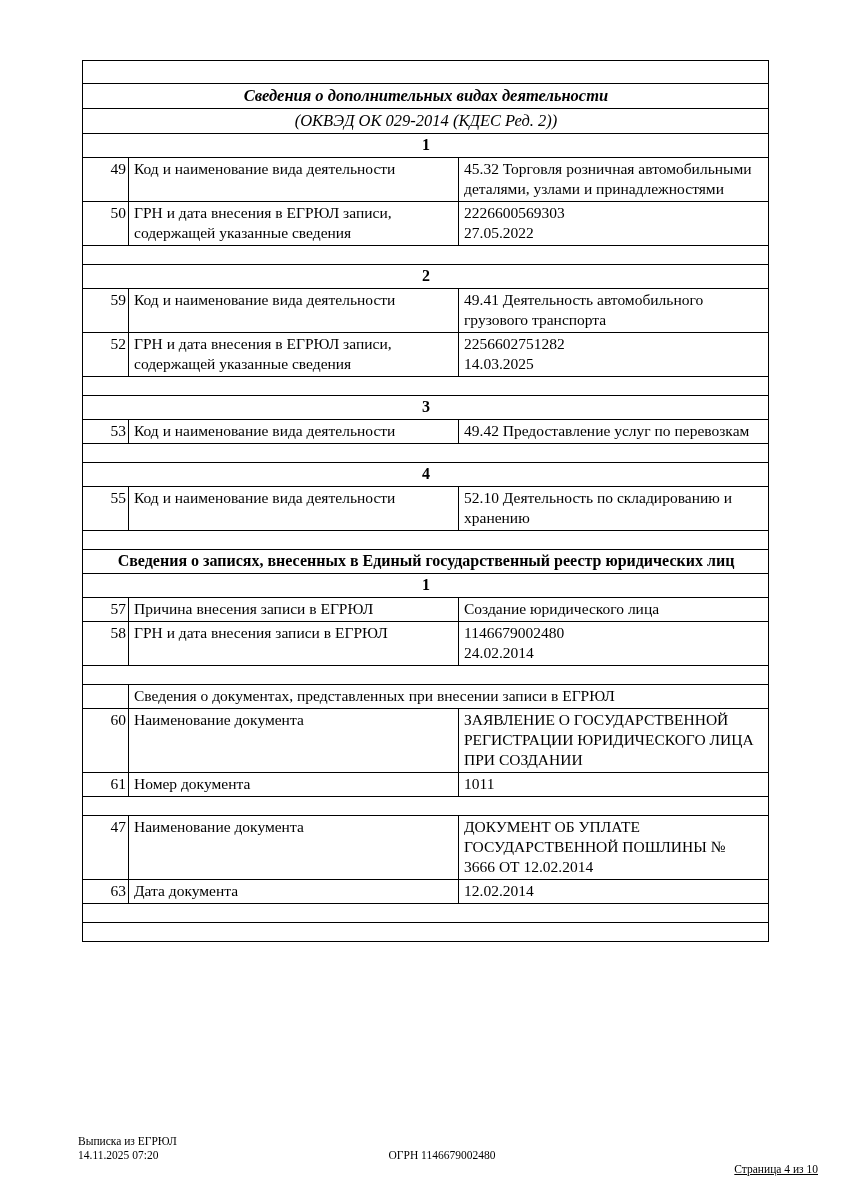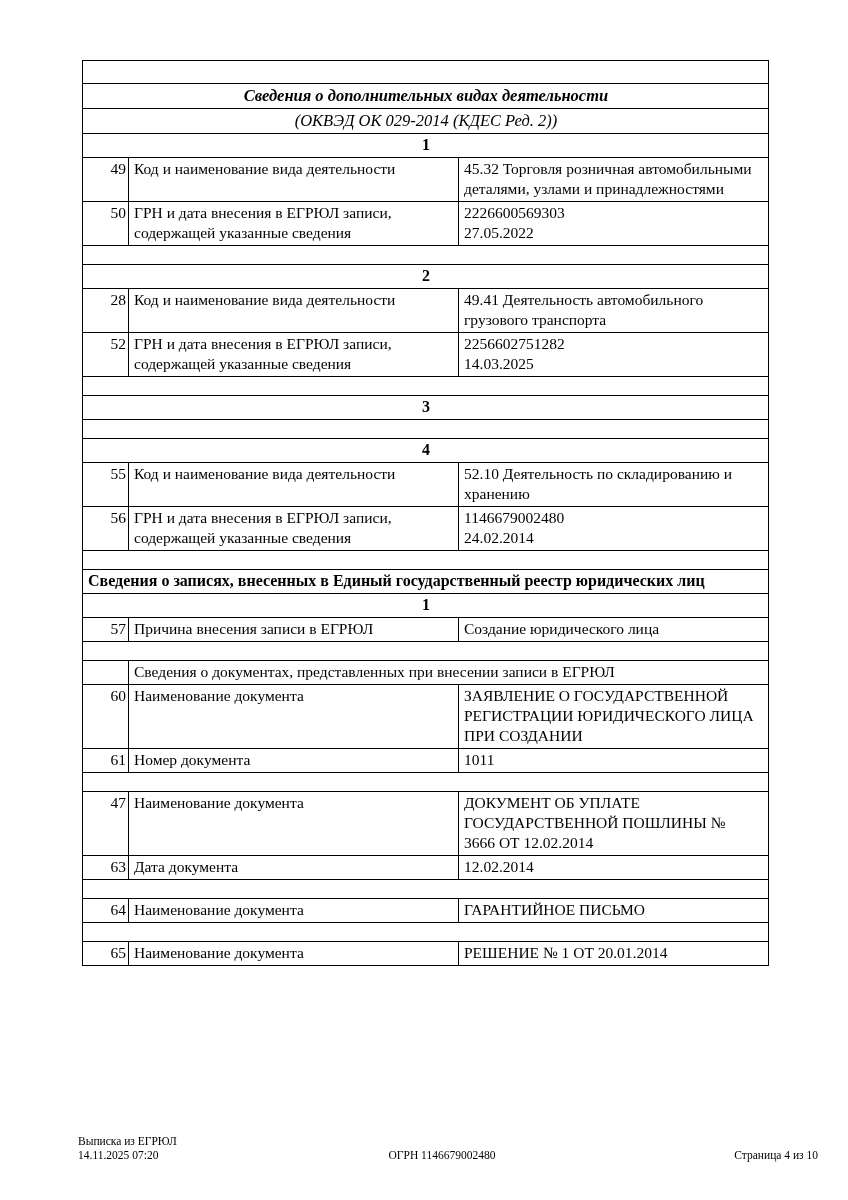--- a/index.html
+++ b/index.html
@@ -27,34 +27,34 @@
     font-size:15.5px;
     line-height:20px;
     padding:1px 4px 2px 5px;
     overflow:hidden;
   }
   .cell-no{text-align:right;padding:1px 2px 2px 2px;}
   .cell-label, .cell-value{white-space:pre;}
   .cell-title{font-weight:bold;font-style:italic;text-align:center;font-size:16.5px;line-height:21px;}
   .cell-subtitle{font-style:italic;text-align:center;font-size:16.5px;line-height:21px;margin-left:8px;}
   .cell-num{font-weight:bold;text-align:center;font-size:16px;}
-  .cell-header{font-weight:bold;font-size:16px;}
+  .cell-header{font-weight:bold;text-align:center;font-size:16px;}
   .cell-subheader{white-space:pre;}
   .r-blank td{height:19px;}
   .r-spacer td{height:15px;}
   .footer{
     position:absolute;
     left:78px;right:58px;top:1134px;
     font-size:11.5px;line-height:14px;
     color:#000000;
   }
   .footer-left{position:absolute;left:0;top:0;}
   .footer-doc-title{font-weight:normal;}
   .footer-center{position:absolute;left:0;right:12px;top:14px;text-align:center;}
-  .footer-right{position:absolute;right:0;top:14px;}
+  .footer-right{position:absolute;right:0;top:28px;text-decoration:underline;}
 </style>
 </head>
 <body>
 
 <div class="page">
 
   <table class="doc-table">
     <colgroup>
       <col class="c-num">
       <col class="c-label">
@@ -86,70 +86,74 @@
           <td class="cell-value">2226600569303
 27.05.2022</td>
         </tr>
         <tr class="r-spacer">
           <td class="cell-spacer" colspan="3"></td>
         </tr>
         <tr class="r-num">
           <td class="cell-num" colspan="3">2</td>
         </tr>
         <tr class="r-item">
-          <td class="cell-no">28</td>
+          <td class="cell-no">59</td>
           <td class="cell-label">Код и наименование вида деятельности</td>
           <td class="cell-value">49.41 Деятельность автомобильного
 грузового транспорта</td>
         </tr>
         <tr class="r-item">
           <td class="cell-no">52</td>
           <td class="cell-label">ГРН и дата внесения в ЕГРЮЛ записи,
 содержащей указанные сведения</td>
           <td class="cell-value">2256602751282
 14.03.2025</td>
         </tr>
         <tr class="r-spacer">
           <td class="cell-spacer" colspan="3"></td>
         </tr>
         <tr class="r-num">
           <td class="cell-num" colspan="3">3</td>
         </tr>
+        <tr class="r-item">
+          <td class="cell-no">53</td>
+          <td class="cell-label">Код и наименование вида деятельности</td>
+          <td class="cell-value">49.42 Предоставление услуг по перевозкам</td>
+        </tr>
         <tr class="r-spacer">
           <td class="cell-spacer" colspan="3"></td>
         </tr>
         <tr class="r-num">
           <td class="cell-num" colspan="3">4</td>
         </tr>
         <tr class="r-item">
           <td class="cell-no">55</td>
           <td class="cell-label">Код и наименование вида деятельности</td>
           <td class="cell-value">52.10 Деятельность по складированию и
 хранению</td>
-        </tr>
-        <tr class="r-item">
-          <td class="cell-no">56</td>
-          <td class="cell-label">ГРН и дата внесения в ЕГРЮЛ записи,
-содержащей указанные сведения</td>
-          <td class="cell-value">1146679002480
-24.02.2014</td>
         </tr>
         <tr class="r-spacer">
           <td class="cell-spacer" colspan="3"></td>
         </tr>
         <tr class="r-header">
           <td class="cell-header" colspan="3">Сведения о записях, внесенных в Единый государственный реестр юридических лиц</td>
         </tr>
         <tr class="r-num">
           <td class="cell-num" colspan="3">1</td>
         </tr>
         <tr class="r-item">
           <td class="cell-no">57</td>
           <td class="cell-label">Причина внесения записи в ЕГРЮЛ</td>
           <td class="cell-value">Создание юридического лица</td>
+        </tr>
+        <tr class="r-item">
+          <td class="cell-no">58</td>
+          <td class="cell-label">ГРН и дата внесения записи в ЕГРЮЛ</td>
+          <td class="cell-value">1146679002480
+24.02.2014</td>
         </tr>
         <tr class="r-spacer">
           <td class="cell-spacer" colspan="3"></td>
         </tr>
         <tr class="r-subheader">
           <td class="cell-no"></td>
           <td class="cell-subheader" colspan="2">Сведения о документах, представленных при внесении записи в ЕГРЮЛ</td>
         </tr>
         <tr class="r-item">
           <td class="cell-no">60</td>
@@ -174,32 +178,22 @@
 3666 ОТ 12.02.2014</td>
         </tr>
         <tr class="r-item">
           <td class="cell-no">63</td>
           <td class="cell-label">Дата документа</td>
           <td class="cell-value">12.02.2014</td>
         </tr>
         <tr class="r-spacer">
           <td class="cell-spacer" colspan="3"></td>
         </tr>
-        <tr class="r-item">
-          <td class="cell-no">64</td>
-          <td class="cell-label">Наименование документа</td>
-          <td class="cell-value">ГАРАНТИЙНОЕ ПИСЬМО</td>
-        </tr>
-        <tr class="r-spacer">
-          <td class="cell-spacer" colspan="3"></td>
-        </tr>
-        <tr class="r-item">
-          <td class="cell-no">65</td>
-          <td class="cell-label">Наименование документа</td>
-          <td class="cell-value">РЕШЕНИЕ № 1 ОТ 20.01.2014</td>
+        <tr class="r-spacer">
+          <td class="cell-spacer" colspan="3"></td>
         </tr>
       </tbody>
   </table>
 
   <div class="footer">
     <div class="footer-left">
       <div class="footer-doc-title">Выписка из ЕГРЮЛ</div>
       <div class="footer-datetime">14.11.2025 07:20</div>
     </div>
     <div class="footer-center">ОГРН 1146679002480</div>

